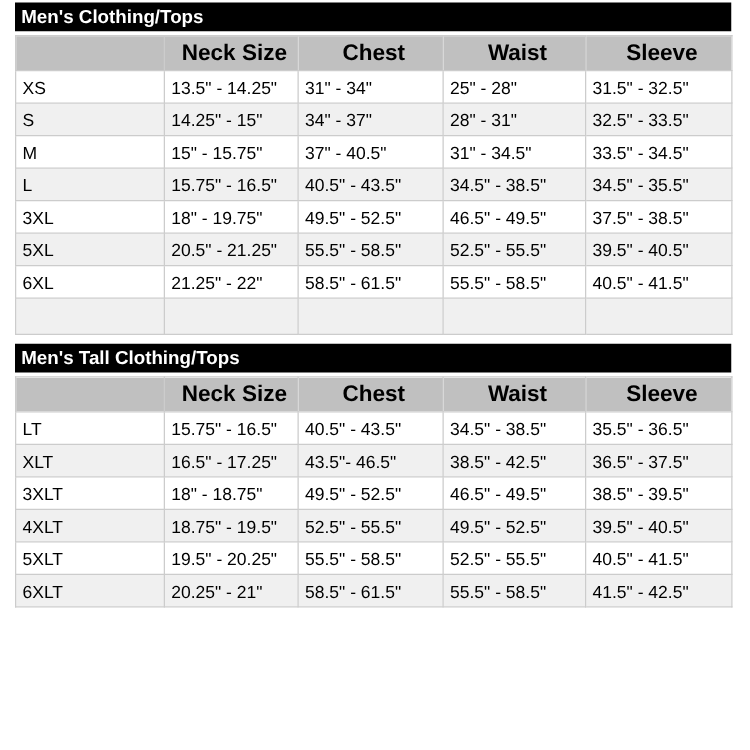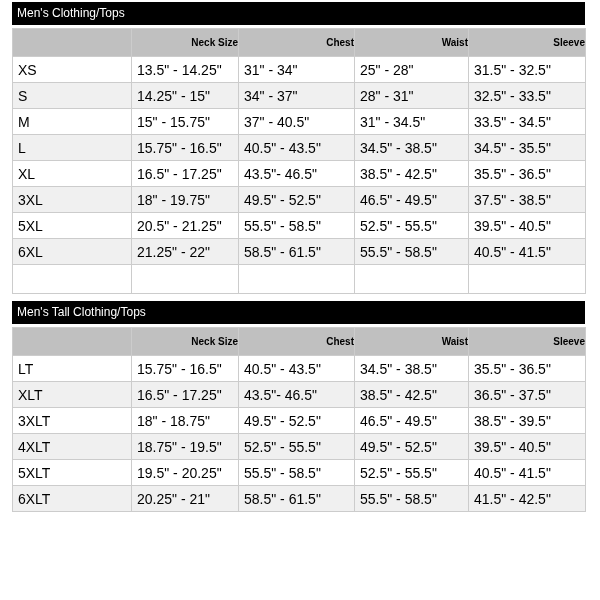--- a/index.html
+++ b/index.html
@@ -9,28 +9,28 @@
   html,body{margin:0;padding:0;}
   body{
     width:600px;height:600px;background:#ffffff;overflow:hidden;
     font-family:"Liberation Sans", sans-serif;color:var(--text);
   }
   .page{padding:2px 15px 0 12px;}
   .chart{width:573px;}
   .chart + .chart{margin-top:7px;}
   .title-bar{
     background:var(--title-bg);color:var(--title-text);
-    font-size:12px;font-weight:normal;height:23px;line-height:23px;
+    font-size:15px;font-weight:bold;height:23px;line-height:23px;
     padding-left:5px;box-sizing:border-box;margin-bottom:3px;
   }
   table{
     border-collapse:collapse;width:573px;table-layout:fixed;
   }
   th{
-    background:var(--header-bg);text-align:right;font-size:10px;font-weight:bold;
+    background:var(--header-bg);text-align:center;font-size:18px;font-weight:bold;
     height:27px;padding:0 0 0 5px;border:1px solid var(--border);
     overflow:hidden;white-space:nowrap;
   }
   td{
     font-size:14px;height:25px;padding:0 0 0 5px;background:var(--row-bg);
     border:1px solid var(--border);overflow:hidden;white-space:nowrap;
     vertical-align:middle;
   }
   tbody tr:nth-child(even) td{background:var(--row-alt-bg);}
   .chart-0 tbody tr:last-child td{height:28px;}
@@ -80,27 +80,20 @@
             <td>37" - 40.5"</td>
             <td>31" - 34.5"</td>
             <td>33.5" - 34.5"</td>
           </tr>
           <tr>
             <td>L</td>
             <td>15.75" - 16.5"</td>
             <td>40.5" - 43.5"</td>
             <td>34.5" - 38.5"</td>
             <td>34.5" - 35.5"</td>
-          </tr>
-          <tr>
-            <td>XL</td>
-            <td>16.5" - 17.25"</td>
-            <td>43.5"- 46.5"</td>
-            <td>38.5" - 42.5"</td>
-            <td>35.5" - 36.5"</td>
           </tr>
           <tr>
             <td>3XL</td>
             <td>18" - 19.75"</td>
             <td>49.5" - 52.5"</td>
             <td>46.5" - 49.5"</td>
             <td>37.5" - 38.5"</td>
           </tr>
           <tr>
             <td>5XL</td>

